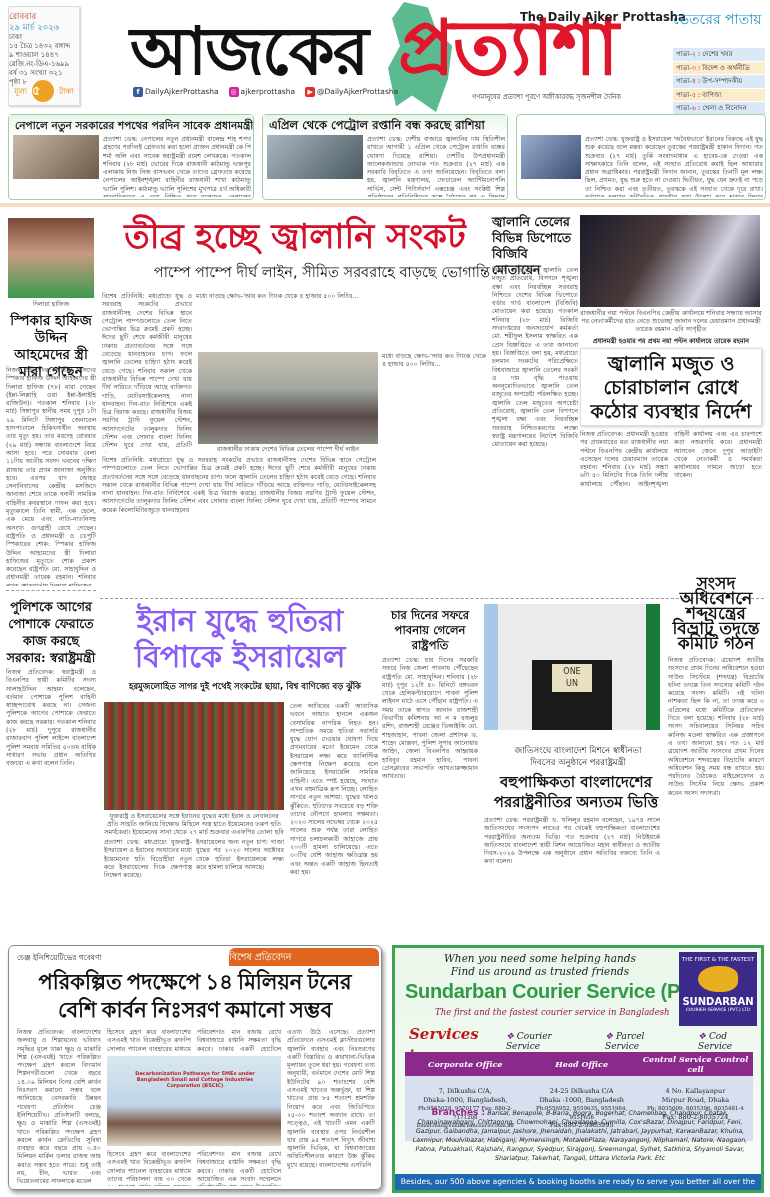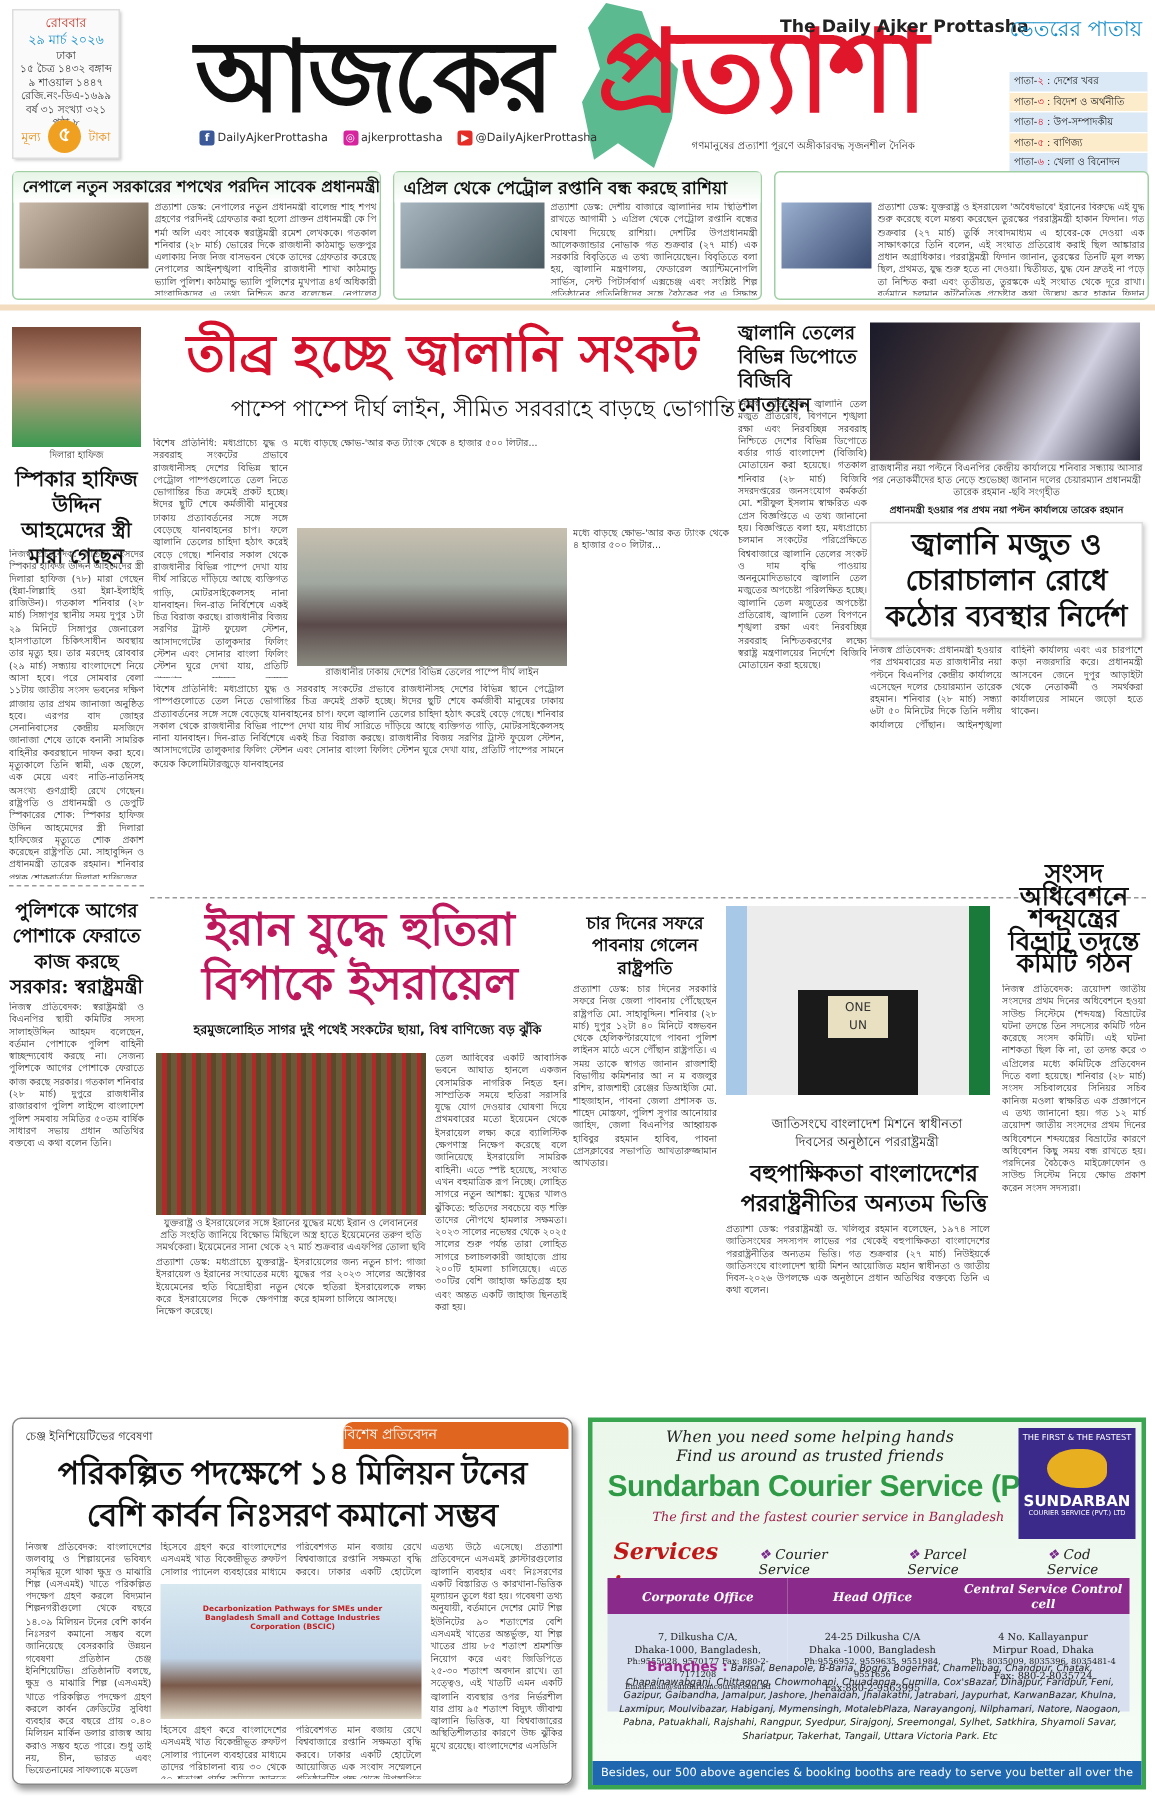--- a/index.html
+++ b/index.html
@@ -1,49 +1,49 @@
 <!DOCTYPE html>
 <html><head>
 <meta charset="utf-8">
 <style>
 *{box-sizing:border-box;margin:0;padding:0}
 body{width:770px;height:1197px;background:#fff;font-family:"DejaVu Sans",sans-serif;color:#222;position:relative;overflow:hidden}
 .abs{position:absolute}
 .txt{font-size:6.2px;line-height:8.3px;color:#333;text-align:justify;overflow:hidden}
 
-.datebox{left:8px;top:6px;width:72px;height:100px;border:1px solid #ddd;background:#fafafa;text-align:center;font-size:7px;line-height:9px;color:#333;padding-top:4px;box-shadow:1px 1px 2px #ccc}
+.datebox{left:8px;top:6px;width:72px;height:100px;border:1px solid #ddd;background:#fafafa;font-size:7px;line-height:9px;color:#333;padding-top:4px;box-shadow:1px 1px 2px #ccc}
 .datebox .day{color:#c0392b;font-size:8.5px;line-height:11px}
 .datebox .date{color:#1a8fc9;font-size:8.5px;line-height:11px}
 .price{position:absolute;left:0;bottom:3px;width:100%;display:flex;align-items:center;justify-content:center;gap:5px;font-size:8px;color:#e58b0f}
 .price .coin{width:22px;height:22px;border-radius:50%;background:#f0a020;color:#fff;font-weight:bold;font-size:13px;line-height:22px}
 .logo1{left:130px;top:16px;font-size:66px;font-weight:bold;color:#111;letter-spacing:-2px;line-height:70px;font-family:"DejaVu Serif",serif}
 .logo2{left:398px;top:8px;font-size:76px;font-weight:bold;color:#e0162b;letter-spacing:-2px;line-height:80px;font-family:"DejaVu Serif",serif}
 .mapshape{left:380px;top:2px;width:80px;height:110px;background:#3fae7c;clip-path:polygon(30% 0,60% 5%,70% 25%,90% 40%,85% 70%,70% 100%,40% 85%,20% 95%,10% 60%,25% 40%,15% 15%);opacity:.85}
 .eng{left:520px;top:10px;font-size:11.5px;font-weight:bold;color:#222}
-.tagline{left:461px;top:91px;font-size:6.8px;color:#333}
+.tagline{left:472px;top:91px;font-size:6.8px;color:#333}
 .social{left:133px;top:87px;display:flex;gap:10px;font-size:7.5px;color:#333;align-items:center}
 .social .ic{display:inline-block;width:10px;height:10px;border-radius:2px;color:#fff;font-size:7px;line-height:10px;text-align:center;margin-right:2px;font-weight:bold}
 .inside{left:673px;top:8px;width:92px}
 .inside .h{font-size:14px;color:#1a8fc9;margin-bottom:16px}
 .inside .row{font-size:6.6px;height:13.5px;line-height:13.5px;padding-left:3px;border-bottom:1px solid #fff}
 .inside .row:nth-child(odd){background:#fdeccb}
 .inside .row:nth-child(even){background:#dbe9f6}
 .inside .pg{color:#222}
 .inside .num{color:#e0162b}
 
 .strip{top:114px;height:86px;border:1px solid #9fcfa3;border-radius:4px;background:#fff}
 .strip h3{font-size:12px;font-weight:bold;color:#111;padding:2px 6px;background:linear-gradient(#e8f5e8,#fff);line-height:16px;white-space:nowrap;overflow:hidden}
 .photo{background:#888;position:absolute}
 .topline{left:0;top:203px;width:770px;height:4px;background:#f3dcc0}
 
 .bighead{left:100px;top:215px;width:390px;text-align:center;font-size:34px;font-weight:bold;color:#d4102a;line-height:42px;font-family:"DejaVu Serif",serif}
 .subhead{left:100px;top:261px;width:390px;text-align:right;font-size:14.5px;font-weight:normal;color:#111}
 .h2{font-weight:bold;color:#111;text-align:center;font-family:"DejaVu Serif",serif}
 .caption{font-size:6.3px;line-height:8px;color:#333;text-align:center}
-.navy{color:#be185d}
+.navy{color:#8b5cf6}
 .ad{left:392px;top:945px;width:372px;height:248px;background:linear-gradient(#eaf7ea,#f7fcf7);border:3px solid #3aa550}
 .ad .top{position:absolute;left:0;top:4px;width:290px;text-align:center;font-family:"DejaVu Serif",serif;font-style:italic;font-size:10.5px;line-height:13px;color:#222}
 .ad .name{position:absolute;left:10px;top:32px;font-size:20px;font-weight:bold;color:#2f9a46;font-family:"Liberation Sans",sans-serif;white-space:nowrap;letter-spacing:-.3px}
 .ad .slogan{position:absolute;left:40px;top:59px;font-family:"DejaVu Serif",serif;font-style:italic;font-size:8.5px;color:#9a1a4a}
 .ad .svc{position:absolute;left:14px;top:77px;font-family:"DejaVu Serif",serif;font-style:italic;font-size:9px;color:#222;display:flex;gap:20px;align-items:baseline}
 .ad .svc .lab{font-size:15px;font-weight:bold;color:#c01818}
 .ad .svc .dia{color:#7a2a8a}
 .ad .badge{position:absolute;right:4px;top:4px;width:78px;height:74px;background:#3b2a8a;color:#fff;text-align:center;font-size:5.5px;padding-top:4px}
 .ad .badge .tiger{width:40px;height:26px;margin:4px auto;background:#e8b020;border-radius:50% 40% 40% 50%}
 .ad .badge .bn{font-size:10px;font-weight:bold}

